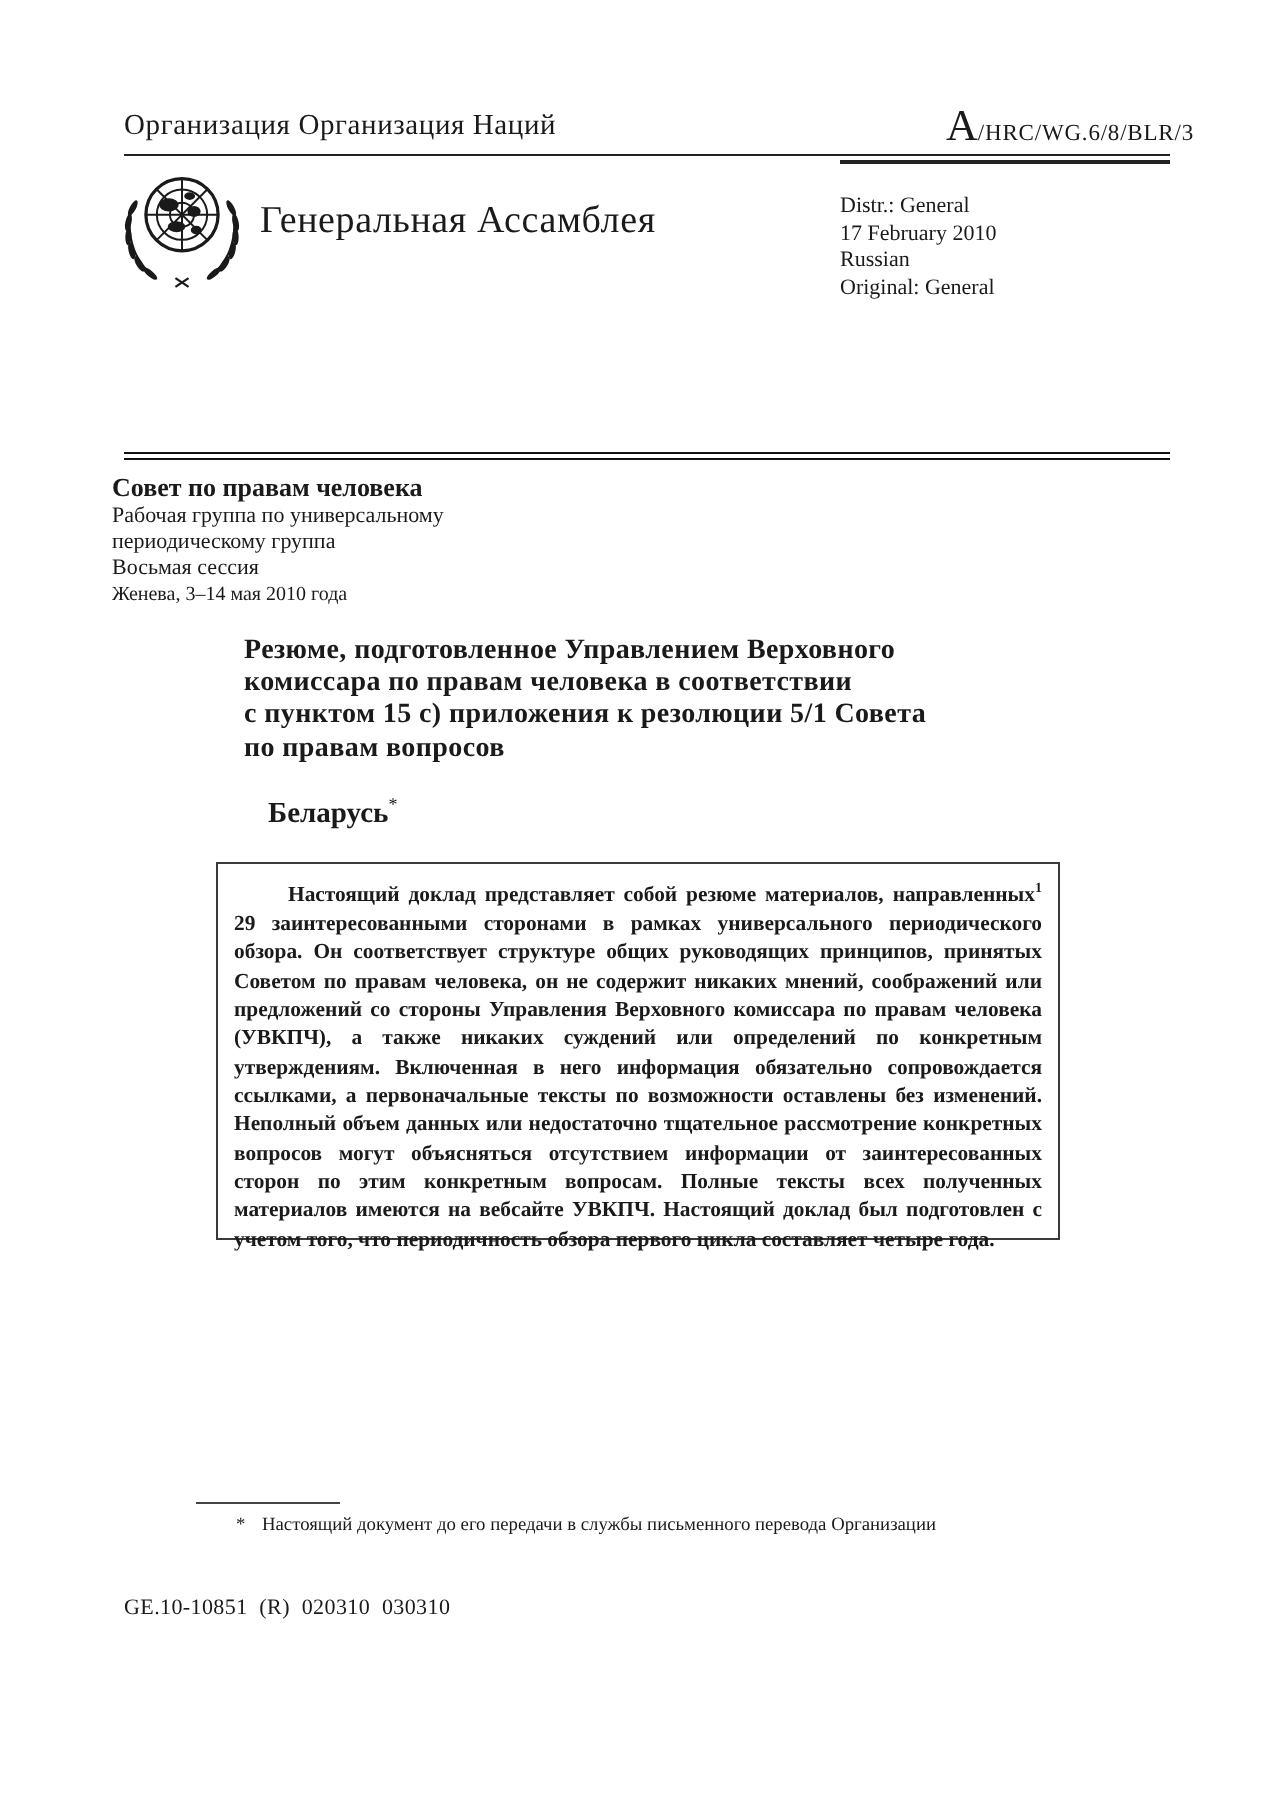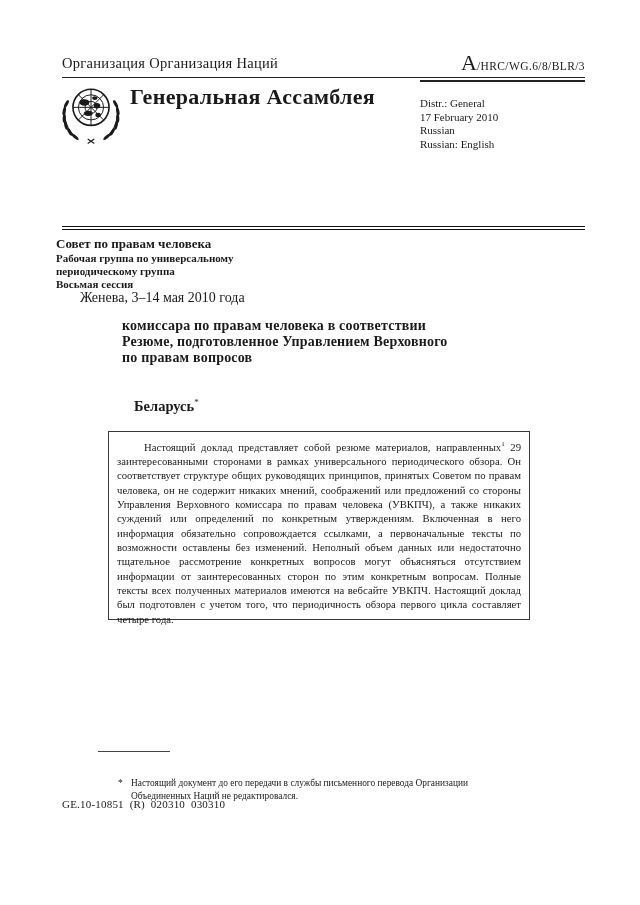--- a/index.html
+++ b/index.html
@@ -9,69 +9,70 @@
     background: #ffffff;
     position: relative;
     font-family: "Liberation Serif", "DejaVu Serif", serif;
     color: #1a1a1a;
     overflow: hidden;
   }
   .abs { position: absolute; }
 
   
   .org-name { left: 62px; top: 55px; font-size: 14.5px; letter-spacing: .3px; }
-  .doc-symbol { top: 50px; right: 55px; text-align: right; white-space: nowrap; }
+  .doc-symbol { top: 50px; right: 43px; text-align: right; white-space: nowrap; }
   .doc-symbol .big-a { font-size: 22px; }
   .doc-symbol .rest { font-size: 11.5px; letter-spacing: .4px; }
   .rule-thin  { left: 62px;  top: 77px; width: 523px; height: 1px; background: #222; }
   .rule-right { left: 420px; top: 80px; width: 165px; height: 2px; background: #222; }
 
   .emblem { left: 58px; top: 80px; }
 
-  .assembly { left: 130px; top: 84px; font-size: 22px; font-weight: bold; letter-spacing: .3px; }
+  .assembly { left: 130px; top: 100px; font-size: 19px; font-weight: normal; letter-spacing: .3px; }
 
   .distr-block { left: 420px; top: 97px; font-size: 11px; line-height: 13.6px; }
 
   
   .rule-double {
     left: 62px; top: 226px; width: 523px; height: 4px;
     border-top: 1.5px solid #111; border-bottom: 1.5px solid #111;
   }
 
   
   .session { left: 56px; top: 235px; }
   .session .s-main { font-size: 13px; font-weight: bold; line-height: 17px; }
-  .session .s-sub  { font-size: 11px; font-weight: bold; line-height: 13px; }
-  .session .s-date { font-size: 14px; line-height: 13px; margin-left: 24px; }
+  .session .s-sub  { font-size: 11px; font-weight: normal; line-height: 13px; }
+  .session .s-date { font-size: 10px; line-height: 13px; }
 
   
   .main-title { left: 122px; top: 318px; font-size: 14px; font-weight: bold; line-height: 16.2px; letter-spacing: .2px; }
 
   .country { left: 134px; top: 397px; font-size: 14.5px; font-weight: bold; }
   .country sup { font-size: 9px; font-weight: normal; }
 
   
   .summary-box {
     left: 108px; top: 431px; width: 422px; height: 189px;
     border: 1px solid #3a3a3a;
     padding: 5px 8px 4px 8px;
     background: #fff;
   }
   .summary-box p {
     margin: 0;
     font-size: 10.7px;
     line-height: 14.35px;
     text-align: justify;
     text-indent: 27px;
+    font-weight: bold;
   }
   .summary-box sup { font-size: 7px; }
 
   
   .fn-sep { left: 98px; top: 751px; width: 72px; height: 1px; background: #444; }
-  .footnote { left: 118px; top: 777px; font-size: 9.4px; line-height: 12.6px; width: 430px; font-family: Liberation Serif, serif; }
+  .footnote { left: 118px; top: 757px; font-size: 9.4px; line-height: 12.6px; width: 430px; font-family: Liberation Serif, serif; }
   .footnote .fn-mark { display: inline-block; width: 13px; }
   .footnote .fn-cont { padding-left: 13px; }
 
   .footer-ref { left: 62px; top: 798px; font-size: 11px; white-space: pre; letter-spacing: .2px; }
 </style>
 </head>
 <body>
 
 <div class="abs org-name">Организация Организация Наций</div>
 
@@ -118,46 +119,46 @@
     <line x1="66" y1="108" x2="54" y2="116"></line>
   </g>
 </svg>
 
 <div class="abs assembly">Генеральная Ассамблея</div>
 
 <div class="abs distr-block">
   <div>Distr.: General</div>
   <div>17 February 2010</div>
   <div>Russian</div>
-  <div>Russian: English</div>
+  <div>Original: General</div>
 </div>
 
 <div class="abs rule-double"></div>
 
 <div class="abs session">
   <div class="s-main">Совет по правам человека</div>
   <div class="s-sub">Рабочая группа по универсальному</div>
   <div class="s-sub">периодическому группа</div>
   <div class="s-sub">Восьмая сессия</div>
   <div class="s-date">Женева, 3–14 мая 2010 года</div>
 </div>
 
 <div class="abs main-title">
+  <div>Резюме, подготовленное Управлением Верховного</div>
   <div>комиссара по правам человека в соответствии</div>
-  <div>Резюме, подготовленное Управлением Верховного</div>
+  <div>с пунктом 15 c) приложения к резолюции 5/1 Совета</div>
   <div>по правам вопросов</div>
 </div>
 
 <div class="abs country">
   <span>Беларусь</span><sup>*</sup>
 </div>
 
 <div class="abs summary-box">
   <p><span>Настоящий доклад представляет собой резюме материалов, направленных</span><sup>1</sup><span> 29 заинтересованными сторонами в рамках универсального периодического обзора. Он соответствует структуре общих руководящих принципов, принятых Советом по правам человека, он не содержит никаких мнений, соображений или предложений со стороны Управления Верховного комиссара по правам человека (УВКПЧ), а также никаких суждений или определений по конкретным утверждениям. Включенная в него информация обязательно сопровождается ссылками, а первоначальные тексты по возможности оставлены без изменений. Неполный объем данных или недостаточно тщательное рассмотрение конкретных вопросов могут объясняться отсутствием информации от заинтересованных сторон по этим конкретным вопросам. Полные тексты всех полученных материалов имеются на вебсайте УВКПЧ. Настоящий доклад был подготовлен с учетом того, что периодичность обзора первого цикла составляет четыре года.</span></p>
 </div>
 
 <div class="abs fn-sep"></div>
 <div class="abs footnote">
   <div><span class="fn-mark">*</span><span>Настоящий документ до его передачи в службы письменного перевода Организации</span></div>
-  <div class="fn-cont">Объединенных Наций не редактировался.</div>
 </div>
 
 <div class="abs footer-ref">GE.10-10851  (R)  020310  030310</div>
 
 </body></html>

